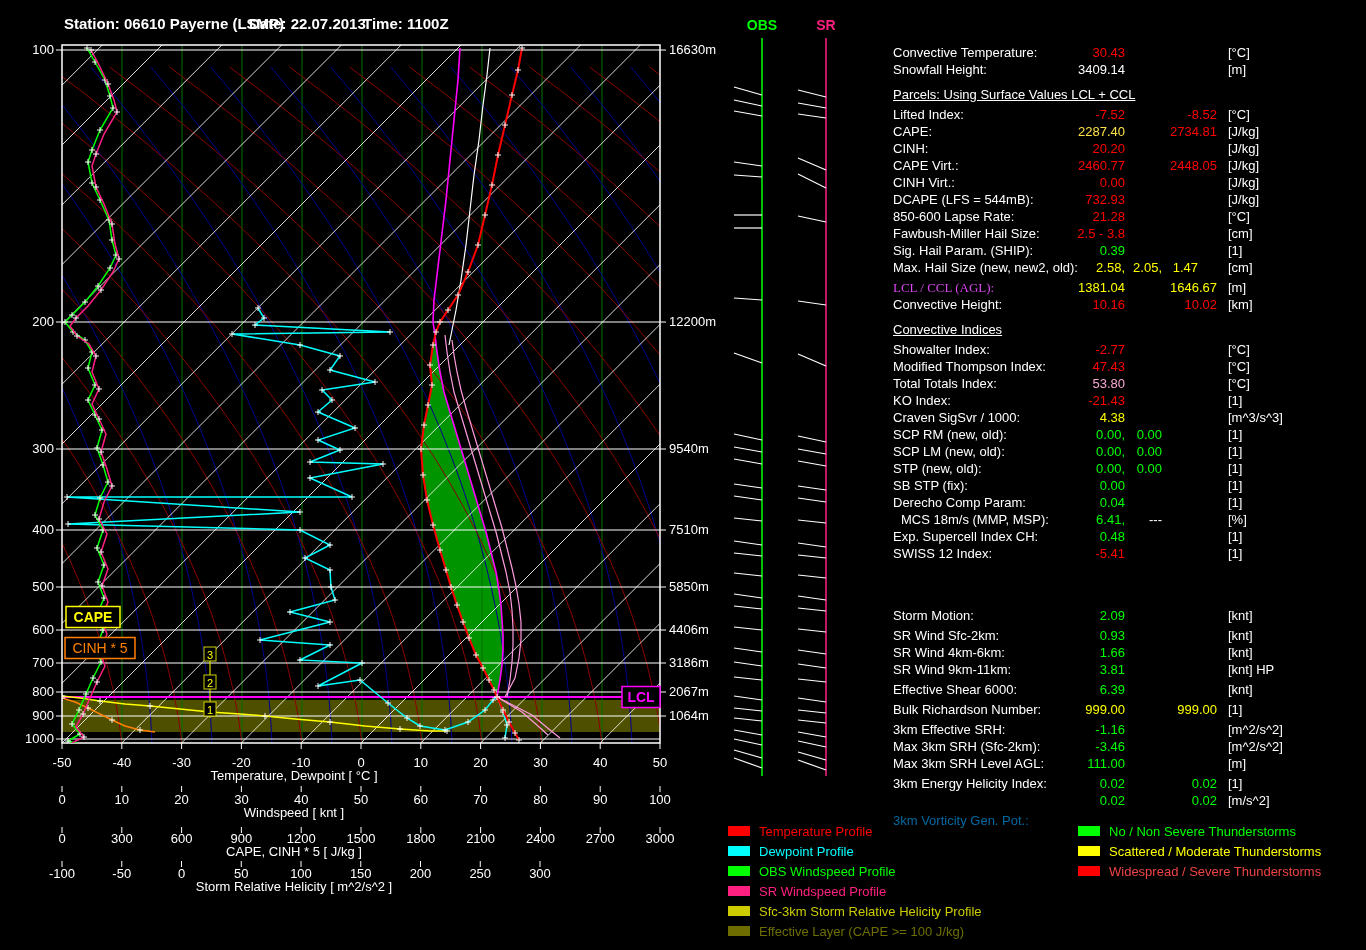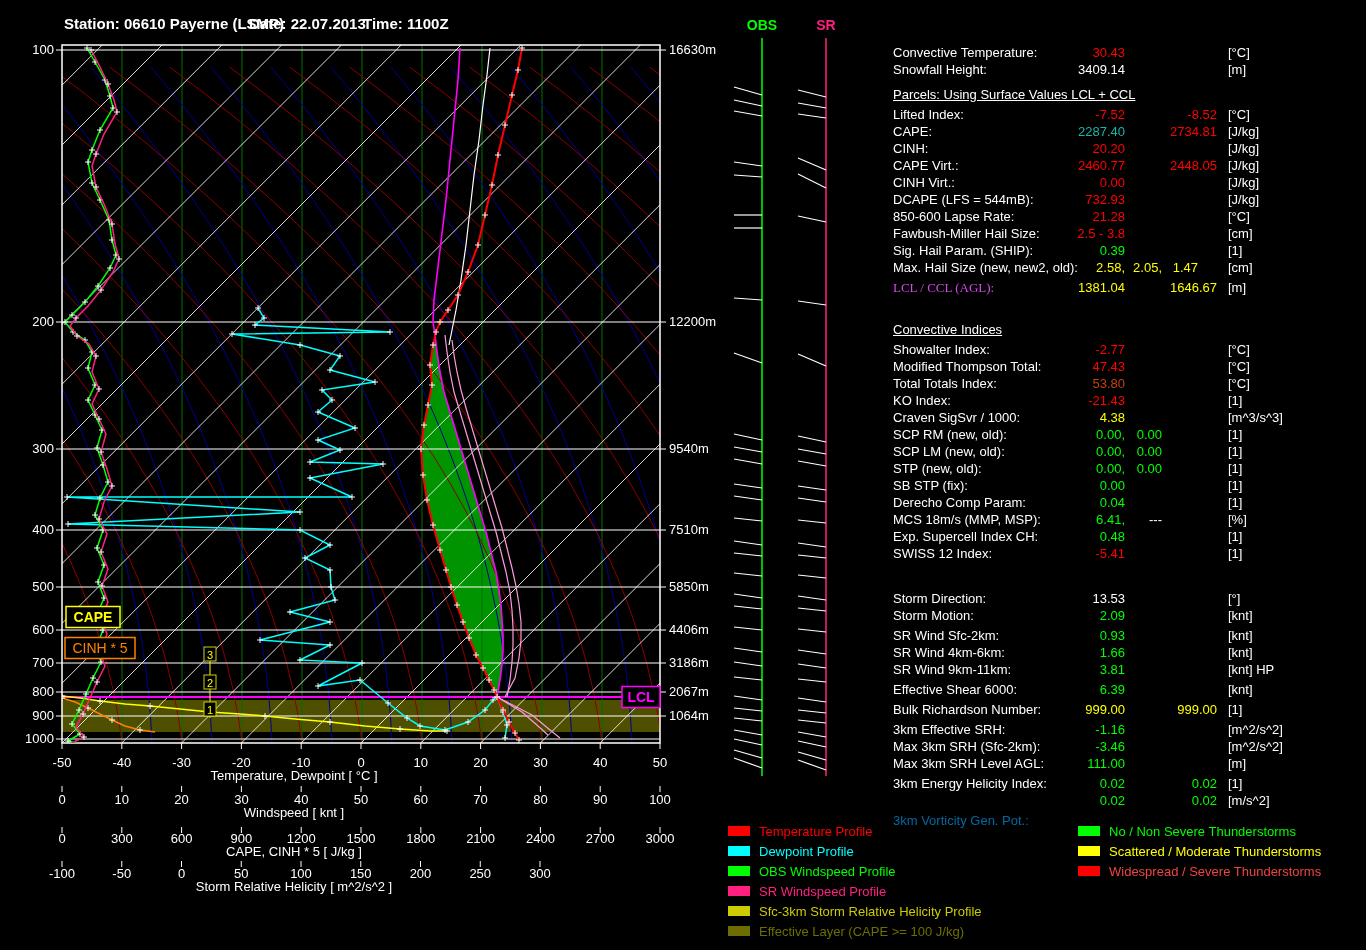--- a/index.html
+++ b/index.html
@@ -375,21 +375,21 @@
         <span class="cell-label u" style="color: rgb(255, 255, 255);">Parcels: Using Surface Values LCL + CCL</span>
       </div>
       <div class="prow" style="top: 107px;">
         <span class="cell-label" style="color: rgb(255, 255, 255);">Lifted Index:</span>
         <span class="cell-v1" style="color: rgb(255, 0, 0);">-7.52</span>
         <span class="cell-ccl" style="color: rgb(255, 0, 0);">-8.52</span>
         <span class="cell-unit" style="color: rgb(255, 255, 255);">[°C]</span>
       </div>
       <div class="prow" style="top: 124px;">
         <span class="cell-label" style="color: rgb(255, 255, 255);">CAPE:</span>
-        <span class="cell-v1" style="color: #14b8a6;">2287.40</span>
+        <span class="cell-v1" style="color: #fde047;">2287.40</span>
         <span class="cell-ccl" style="color: rgb(255, 0, 0);">2734.81</span>
         <span class="cell-unit" style="color: rgb(255, 255, 255);">[J/kg]</span>
       </div>
       <div class="prow" style="top: 141px;">
         <span class="cell-label" style="color: rgb(255, 255, 255);">CINH:</span>
         <span class="cell-v1" style="color: rgb(255, 0, 0);">20.20</span>
         <span class="cell-unit" style="color: rgb(255, 255, 255);">[J/kg]</span>
       </div>
       <div class="prow" style="top: 158px;">
         <span class="cell-label" style="color: rgb(255, 255, 255);">CAPE Virt.:</span>
@@ -428,36 +428,42 @@
         <span class="cell-v2" style="color: rgb(255, 255, 0);">2.05,</span>
         <span class="cell-v3" style="color: rgb(255, 255, 0);">1.47</span>
         <span class="cell-unit" style="color: rgb(255, 255, 255);">[cm]</span>
       </div>
       <div class="prow" style="top: 280px;">
         <span class="cell-label" style="color: #d946ef; font-family: Liberation Serif, serif;">LCL / CCL (AGL):</span>
         <span class="cell-v1" style="color: rgb(255, 255, 0);">1381.04</span>
         <span class="cell-ccl" style="color: rgb(255, 255, 0);">1646.67</span>
         <span class="cell-unit" style="color: rgb(255, 255, 255);">[m]</span>
       </div>
+      <div class="prow" style="top: 297px;">
+        <span class="cell-label" style="color: rgb(255, 255, 255);">Convective Height:</span>
+        <span class="cell-v1" style="color: rgb(255, 0, 0);">10.16</span>
+        <span class="cell-ccl" style="color: rgb(255, 0, 0);">10.02</span>
+        <span class="cell-unit" style="color: rgb(255, 255, 255);">[km]</span>
+      </div>
       <div class="prow" style="top: 322px;">
         <span class="cell-label u" style="color: rgb(255, 255, 255);">Convective Indices</span>
       </div>
       <div class="prow" style="top: 342px;">
         <span class="cell-label" style="color: rgb(255, 255, 255);">Showalter Index:</span>
         <span class="cell-v1" style="color: rgb(255, 0, 0);">-2.77</span>
         <span class="cell-unit" style="color: rgb(255, 255, 255);">[°C]</span>
       </div>
       <div class="prow" style="top: 359px;">
-        <span class="cell-label" style="color: rgb(255, 255, 255);">Modified Thompson Total:</span>
+        <span class="cell-label" style="color: rgb(255, 255, 255);">Modified Thompson Index:</span>
         <span class="cell-v1" style="color: rgb(255, 0, 0);">47.43</span>
         <span class="cell-unit" style="color: rgb(255, 255, 255);">[°C]</span>
       </div>
       <div class="prow" style="top: 376px;">
         <span class="cell-label" style="color: rgb(255, 255, 255);">Total Totals Index:</span>
-        <span class="cell-v1" style="color: #c2410c;">53.80</span>
+        <span class="cell-v1" style="color: #f9a8d4;">53.80</span>
         <span class="cell-unit" style="color: rgb(255, 255, 255);">[°C]</span>
       </div>
       <div class="prow" style="top: 393px;">
         <span class="cell-label" style="color: rgb(255, 255, 255);">KO Index:</span>
         <span class="cell-v1" style="color: rgb(255, 0, 0);">-21.43</span>
         <span class="cell-unit" style="color: rgb(255, 255, 255);">[1]</span>
       </div>
       <div class="prow" style="top: 410px;">
         <span class="cell-label" style="color: rgb(255, 255, 255);">Craven SigSvr / 1000:</span>
         <span class="cell-v1" style="color: rgb(255, 255, 0);">4.38</span>
@@ -485,39 +491,34 @@
         <span class="cell-label" style="color: rgb(255, 255, 255);">SB STP (fix):</span>
         <span class="cell-v1" style="color: rgb(0, 255, 0);">0.00</span>
         <span class="cell-unit" style="color: rgb(255, 255, 255);">[1]</span>
       </div>
       <div class="prow" style="top: 495px;">
         <span class="cell-label" style="color: rgb(255, 255, 255);">Derecho Comp Param:</span>
         <span class="cell-v1" style="color: rgb(0, 255, 0);">0.04</span>
         <span class="cell-unit" style="color: rgb(255, 255, 255);">[1]</span>
       </div>
       <div class="prow" style="top: 512px;">
-        <span class="cell-label" style="color: rgb(255, 255, 255);">MCS 18m/s (MMP, MSP):</span>
+        <span class="cell-label" style="color: rgb(255, 255, 255); margin-left: 8px;">MCS 18m/s (MMP, MSP):</span>
         <span class="cell-v1" style="color: rgb(0, 255, 0);">6.41,</span>
         <span class="cell-v2" style="color: rgb(255, 255, 255);">---</span>
         <span class="cell-unit" style="color: rgb(255, 255, 255);">[%]</span>
       </div>
       <div class="prow" style="top: 529px;">
         <span class="cell-label" style="color: rgb(255, 255, 255);">Exp. Supercell Index CH:</span>
         <span class="cell-v1" style="color: rgb(0, 255, 0);">0.48</span>
         <span class="cell-unit" style="color: rgb(255, 255, 255);">[1]</span>
       </div>
       <div class="prow" style="top: 546px;">
         <span class="cell-label" style="color: rgb(255, 255, 255);">SWISS 12 Index:</span>
         <span class="cell-v1" style="color: rgb(255, 0, 0);">-5.41</span>
         <span class="cell-unit" style="color: rgb(255, 255, 255);">[1]</span>
-      </div>
-      <div class="prow" style="top: 591px;">
-        <span class="cell-label" style="color: rgb(255, 255, 255);">Storm Direction:</span>
-        <span class="cell-v1" style="color: rgb(255, 255, 255);">13.53</span>
-        <span class="cell-unit" style="color: rgb(255, 255, 255);">[°]</span>
       </div>
       <div class="prow" style="top: 608px;">
         <span class="cell-label" style="color: rgb(255, 255, 255);">Storm Motion:</span>
         <span class="cell-v1" style="color: rgb(0, 255, 0);">2.09</span>
         <span class="cell-unit" style="color: rgb(255, 255, 255);">[knt]</span>
       </div>
       <div class="prow" style="top: 628px;">
         <span class="cell-label" style="color: rgb(255, 255, 255);">SR Wind Sfc-2km:</span>
         <span class="cell-v1" style="color: rgb(0, 255, 0);">0.93</span>
         <span class="cell-unit" style="color: rgb(255, 255, 255);">[knt]</span>

